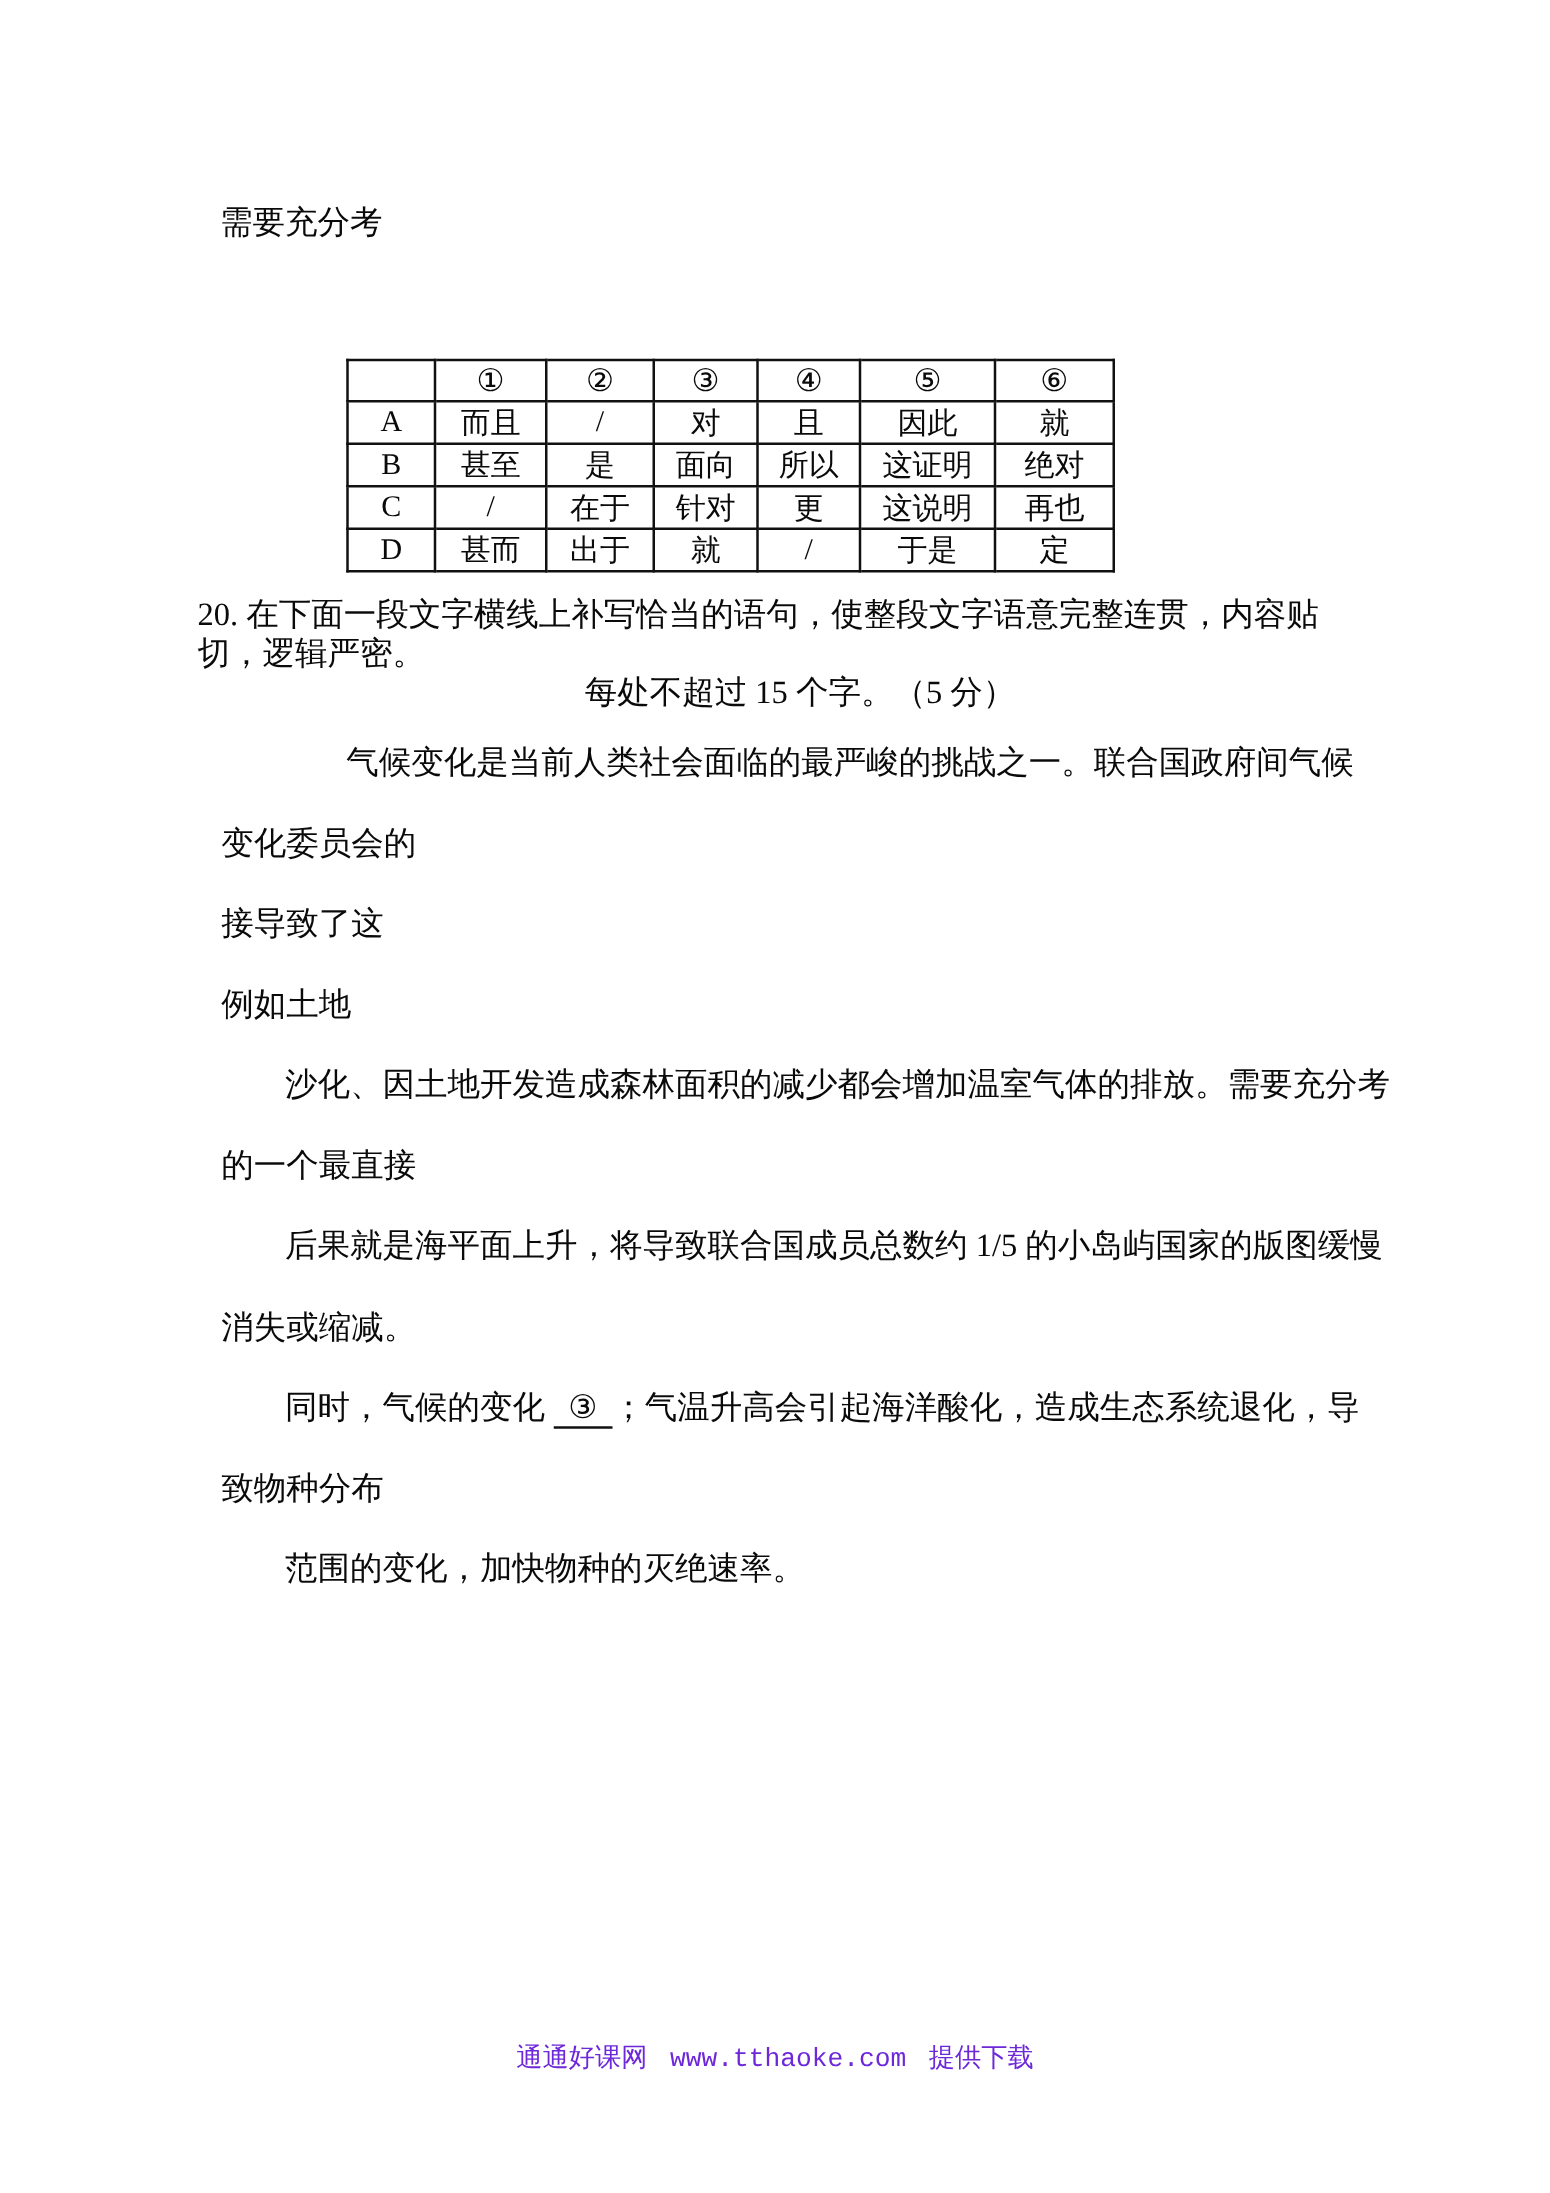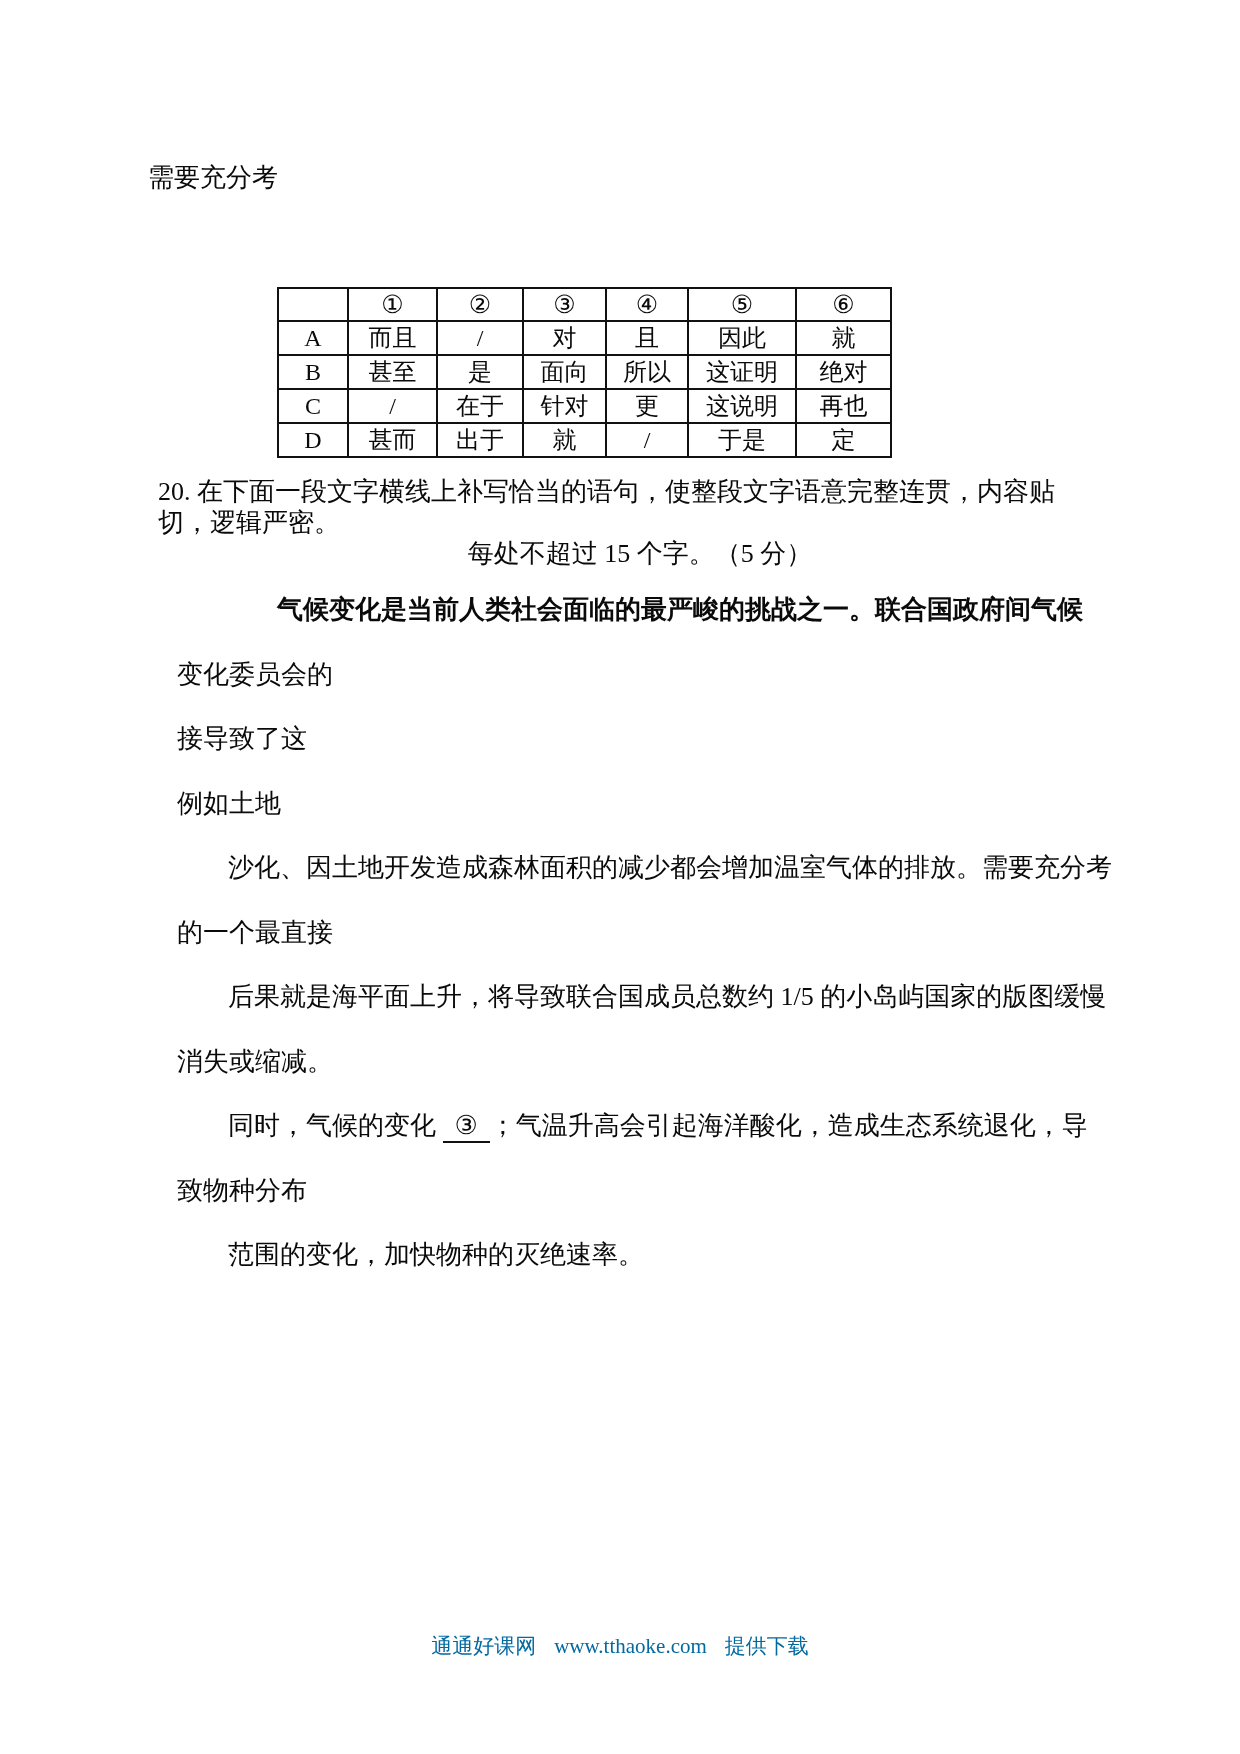--- a/index.html
+++ b/index.html
@@ -1,36 +1,36 @@
 <!DOCTYPE html>
 <html><head>
 <meta charset="utf-8">
 <style>
   html,body{margin:0;padding:0;}
   body{background:#ffffff;font-family:"Liberation Serif","DejaVu Serif",serif;color:#0a0a0a;}
   .page{position:relative;width:1240px;height:1754px;background:#ffffff;overflow:hidden;}
 
-  #frag-top{position:absolute;left:148px;top:162px;font-size:26px;line-height:1.2;white-space:nowrap;}
+  #frag-top{position:absolute;left:176px;top:162px;font-size:26px;line-height:1.2;white-space:nowrap;}
   #intro{position:absolute;left:225px;top:228px;font-size:26px;line-height:1.2;white-space:nowrap;}
 
   #option-table{position:absolute;left:277px;top:287px;border-collapse:collapse;table-layout:fixed;font-size:24px;}
   #option-table td{border:2px solid #111;text-align:center;vertical-align:middle;height:31px;padding:0;overflow:hidden;}
   #option-table tr.hdr td{font-size:25px;}
 
   #q20{position:absolute;left:158px;top:476px;font-size:26px;line-height:31px;white-space:nowrap;}
   #q21{position:absolute;left:158px;top:1417px;font-size:26px;line-height:32px;white-space:nowrap;}
   .ind67{padding-left:67px;text-align:center;}
 
   #passage{position:absolute;left:177px;top:578px;font-size:26px;line-height:64.5px;white-space:nowrap;}
   .ind51{padding-left:51px;}
-  .ind100{padding-left:100px;font-weight:bold;}
+  .ind100{padding-left:100px;}
   .blank{display:inline-block;border-bottom:2px solid #111;padding:0 12px;line-height:1.1;}
 
   #footer{position:absolute;left:0;top:1632px;width:1240px;text-align:center;
-          font-family:Liberation Serif, serif;font-size:21px;color:#0369a1;}
+          font-family:Liberation Mono, monospace;font-size:21px;color:#6d28d9;}
   #footer span{margin:0 9px;}
 </style>
 </head>
 <body>
 
 <div class="page">
 
   <div id="frag-top">需要充分考</div>
 
 

